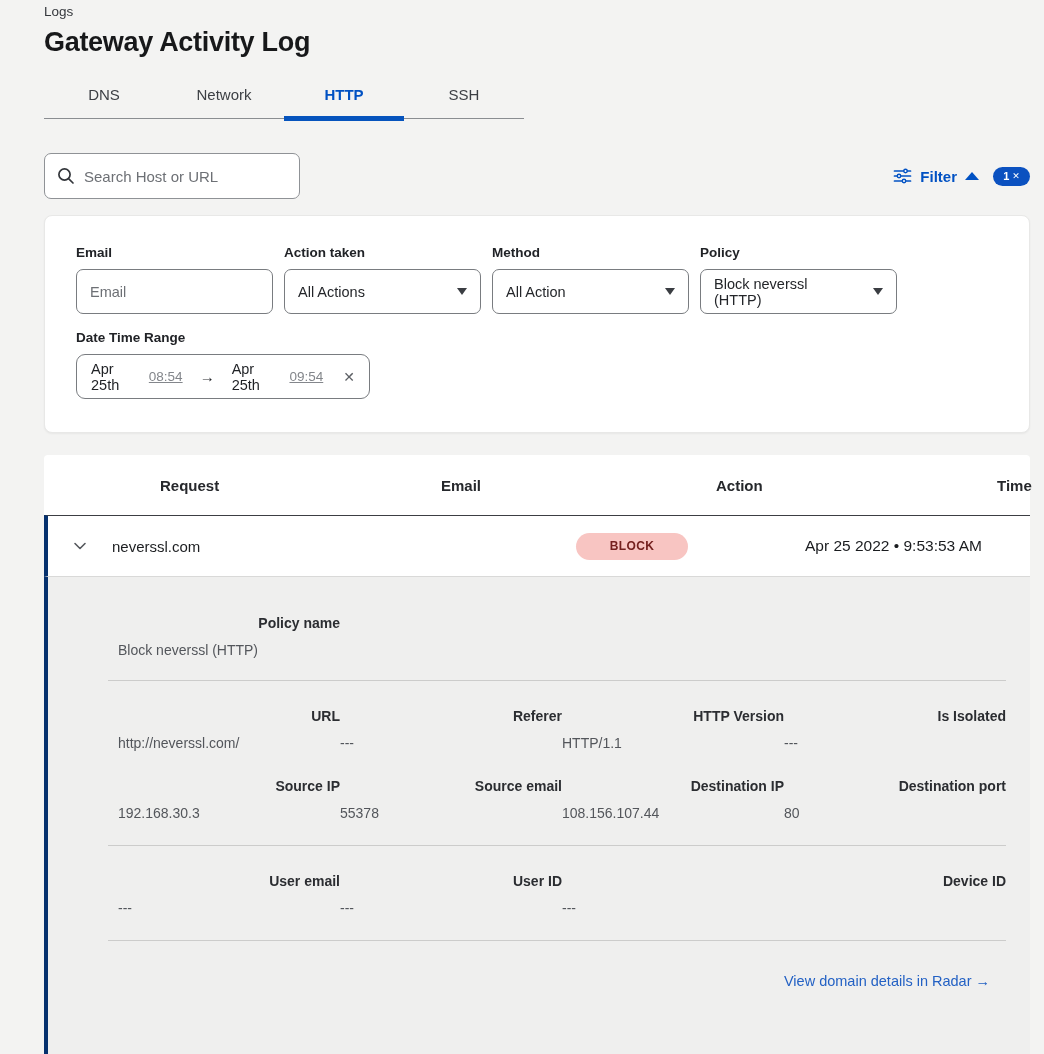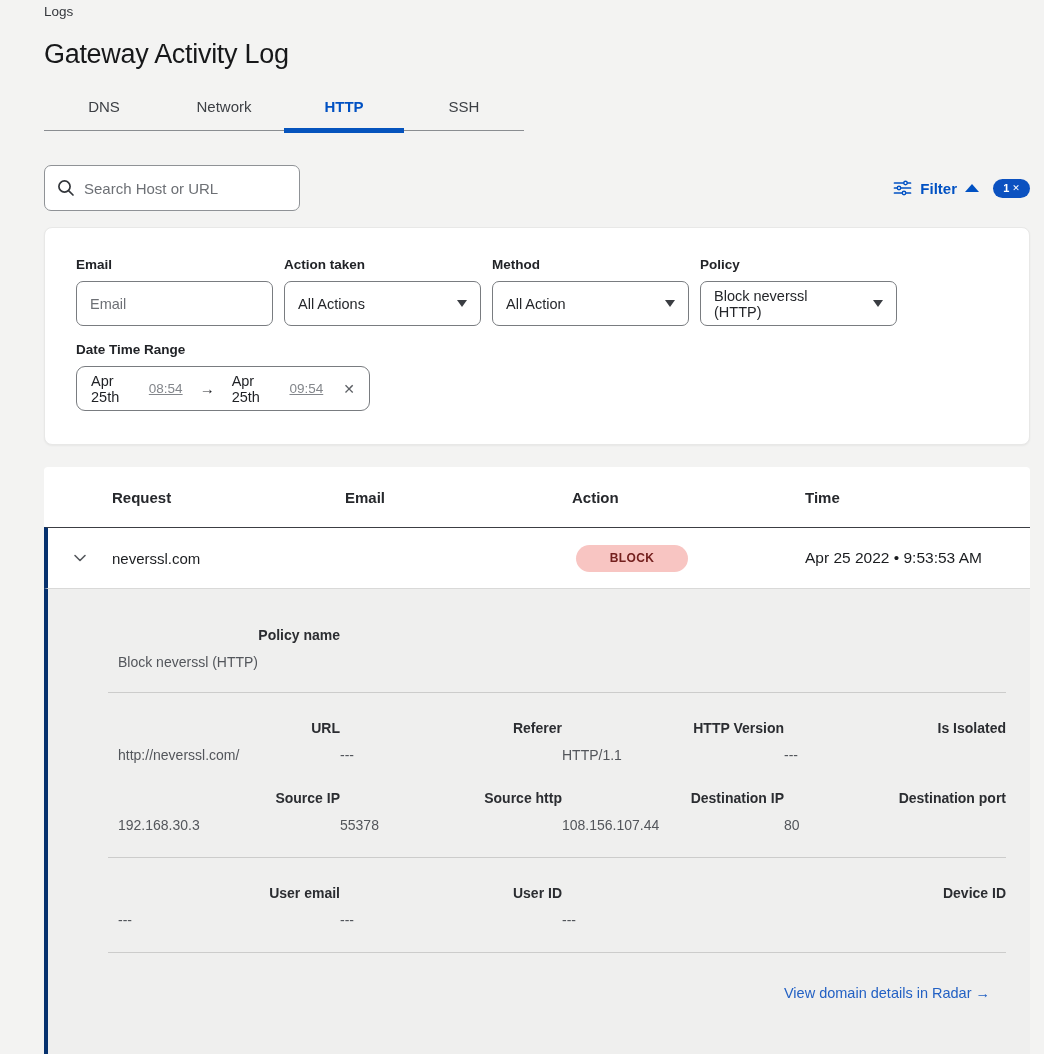--- a/index.html
+++ b/index.html
@@ -5,21 +5,21 @@
   * { margin:0; padding:0; box-sizing:border-box; }
   html,body { width:1044px; height:1054px; overflow:hidden; }
   body {
     font-family:"Liberation Sans","DejaVu Sans",sans-serif;
     background:#f3f3f2; color:#1f2023;
   }
   .page { padding:4px 14px 0 44px; }
 
   
   .breadcrumb { font-size:13.5px; color:#35383d; }
-  .page-title { font-size:27px; font-weight:400; letter-spacing:-.3px; margin-top:20px; color:#17181a; }
+  .page-title { font-size:27px; font-weight:700; letter-spacing:-.3px; margin-top:8px; color:#17181a; }
 
   
   .tabs { display:flex; width:480px; margin-top:16px; border-bottom:1px solid #8a8d91; }
   .tab {
     width:120px; text-align:center; font-size:15px; color:#3c3f44;
     padding:12px 0 15px; cursor:pointer; position:relative;
   }
   .tab.active { color:#0051c3; font-weight:700; }
   .tab.active::after {
     content:""; position:absolute; left:0; right:0; bottom:-3px; height:5px; background:#0553bd;
@@ -69,21 +69,21 @@
     width:294px; height:45px; border:1px solid #797c80; border-radius:9px; background:#fff;
     display:flex; align-items:center; padding:0 14px; gap:14px; font-size:14.5px; cursor:pointer;
   }
   .dr-date { color:#1f2125; }
   .dr-time { color:#83868b; font-size:13.5px;text-decoration:underline; }
   .dr-arrow { color:#26282c; font-size:15px; padding:0 3px; }
   .dr-clear { color:#5d6065; font-size:14px; margin-left:6px; cursor:pointer; }
 
   
   .table-card { margin-top:22px; background:#fff; border-radius:4px 4px 0 0; }
-  .thead { display:grid; grid-template-columns:68px 233px 227px 233px 1fr; height:60px; align-items:center; }
+  .thead { display:grid; grid-template-columns:68px 233px 227px 233px 1fr; height:60px; align-items:center;gap:48px; }
   .th { font-size:15px; font-weight:700; color:#26282c; }
   .trow {
     display:grid; grid-template-columns:64px 233px 227px 233px 1fr; height:62px; align-items:center;
     border-top:1px solid #3c3e43; border-left:4px solid #06316e; border-bottom:1px solid #d9d9d8;
     background:#fff; cursor:pointer;
   }
   .chevron-cell { display:flex; justify-content:center; align-items:center; }
   .req { font-size:15px; color:#1c1e21; }
   .badge-block {
     display:inline-flex; align-items:center; justify-content:center; margin-left:4px;
@@ -255,21 +255,21 @@
         </div>
         <div>
           <div class="d-label">Is Isolated</div>
           <div class="d-value">---</div>
         </div>
         <div>
           <div class="d-label">Source IP</div>
           <div class="d-value">192.168.30.3</div>
         </div>
         <div>
-          <div class="d-label">Source http</div>
+          <div class="d-label">Source email</div>
           <div class="d-value">55378</div>
         </div>
         <div>
           <div class="d-label">Destination IP</div>
           <div class="d-value">108.156.107.44</div>
         </div>
         <div>
           <div class="d-label">Destination port</div>
           <div class="d-value">80</div>
         </div>

